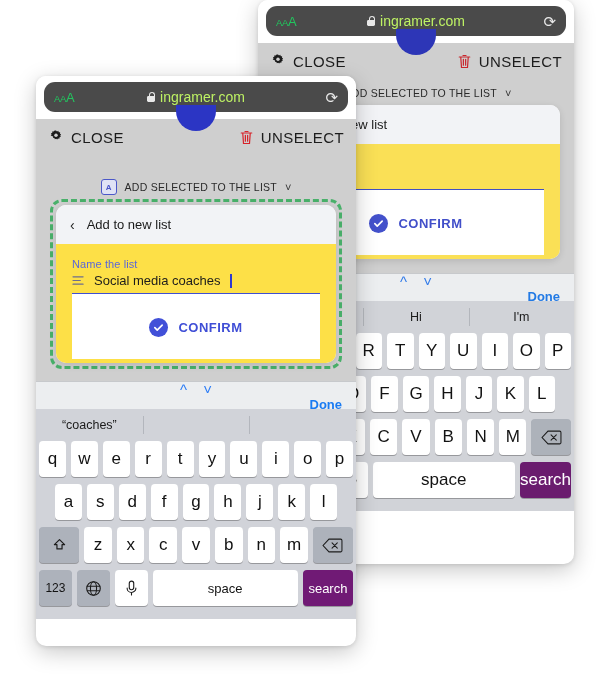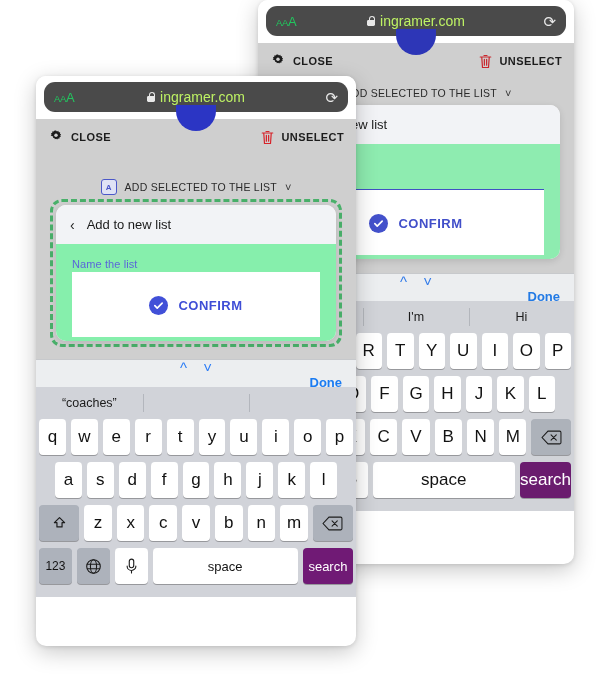--- a/index.html
+++ b/index.html
@@ -87,22 +87,22 @@
     height:36px;
     display:flex;
     align-items:center;
     justify-content:space-between;
     padding:0 12px;
     position:relative;
     z-index:3;
   }
   .tb-btn{ display:flex; align-items:center; gap:7px; }
   .tb-label{
-    font-size:11px;
-    font-weight:bold;
+    font-size:15px;
+    font-weight:normal;
     letter-spacing:.4px;
     color:#1c1c1c;
   }
   .tb-label.red{ color:#1c1c1c; }
 
   
   .ico-gear{ width:16px;height:16px;display:block; }
   .ico-trash{ width:15px;height:17px;display:block; }
 
   
@@ -154,21 +154,21 @@
   .card-head{
     background:#f2f3f6;
     padding:12px 14px;
     display:flex;
     align-items:center;
     gap:12px;
   }
   .back-chev{ font-size:14px; color:#222; line-height:1; }
   .card-title{ font-size:13px; color:#1a1a1a; }
 
-  .card-body{ padding:14px 16px 4px 16px; background:#86efac; }
+  .card-body{ padding:14px 16px 4px 16px; background:#fde047; }
   .field-label{
     font-size:11px;
     color:#5b67d8;
     letter-spacing:.1px;
     margin-bottom:2px;
   }
   .field-row{
     display:flex;
     align-items:center;
     gap:9px;
@@ -366,22 +366,22 @@
         <div class="acc-arrows">
           <span class="acc-chev">^</span>
           <span class="acc-chev dis">˅</span>
         </div>
         <span class="acc-done">Done</span>
       </div>
 
       <div class="kb kb-up">
         <div class="kb-pred">
           <span class="pred"></span>
+          <span class="pred">Hi</span>
           <span class="pred">I'm</span>
-          <span class="pred">Hi</span>
         </div>
         <div class="kb-rows">
           <div class="kb-row">
             <span class="key">Q</span>
             <span class="key">W</span>
             <span class="key">E</span>
             <span class="key">R</span>
             <span class="key">T</span>
             <span class="key">Y</span>
             <span class="key">U</span>
@@ -488,20 +488,27 @@
 
     <div class="card-wrap">
       <div class="hl">
         <div class="card">
           <div class="card-head">
             <span class="back-chev">‹</span>
             <span class="card-title">Add to new list</span>
           </div>
           <div class="card-body">
             <div class="field-label">Name the list</div>
+            <div class="field-row">
+              <svg class="ico-list" viewBox="0 0 14 12">
+                <path d="M1 2h11M1 6h8M1 10h11" stroke="#6d6d8d" stroke-width="1.3" stroke-linecap="round" fill="none"></path>
+              </svg>
+              <span class="field-val">Social media coaches</span>
+                <span class="caret"></span>
+            </div>
             <div class="confirm-wrap">
               <span class="ico-check">
                 <svg width="11" height="11" viewBox="0 0 12 12">
                     <path d="M2 6.2l2.6 2.6L10 3.4" stroke="#fff" stroke-width="1.8" fill="none" stroke-linecap="round" stroke-linejoin="round"></path>
                   </svg>
               </span>
               <span class="confirm-text">CONFIRM</span>
             </div>
           </div>
         </div>

